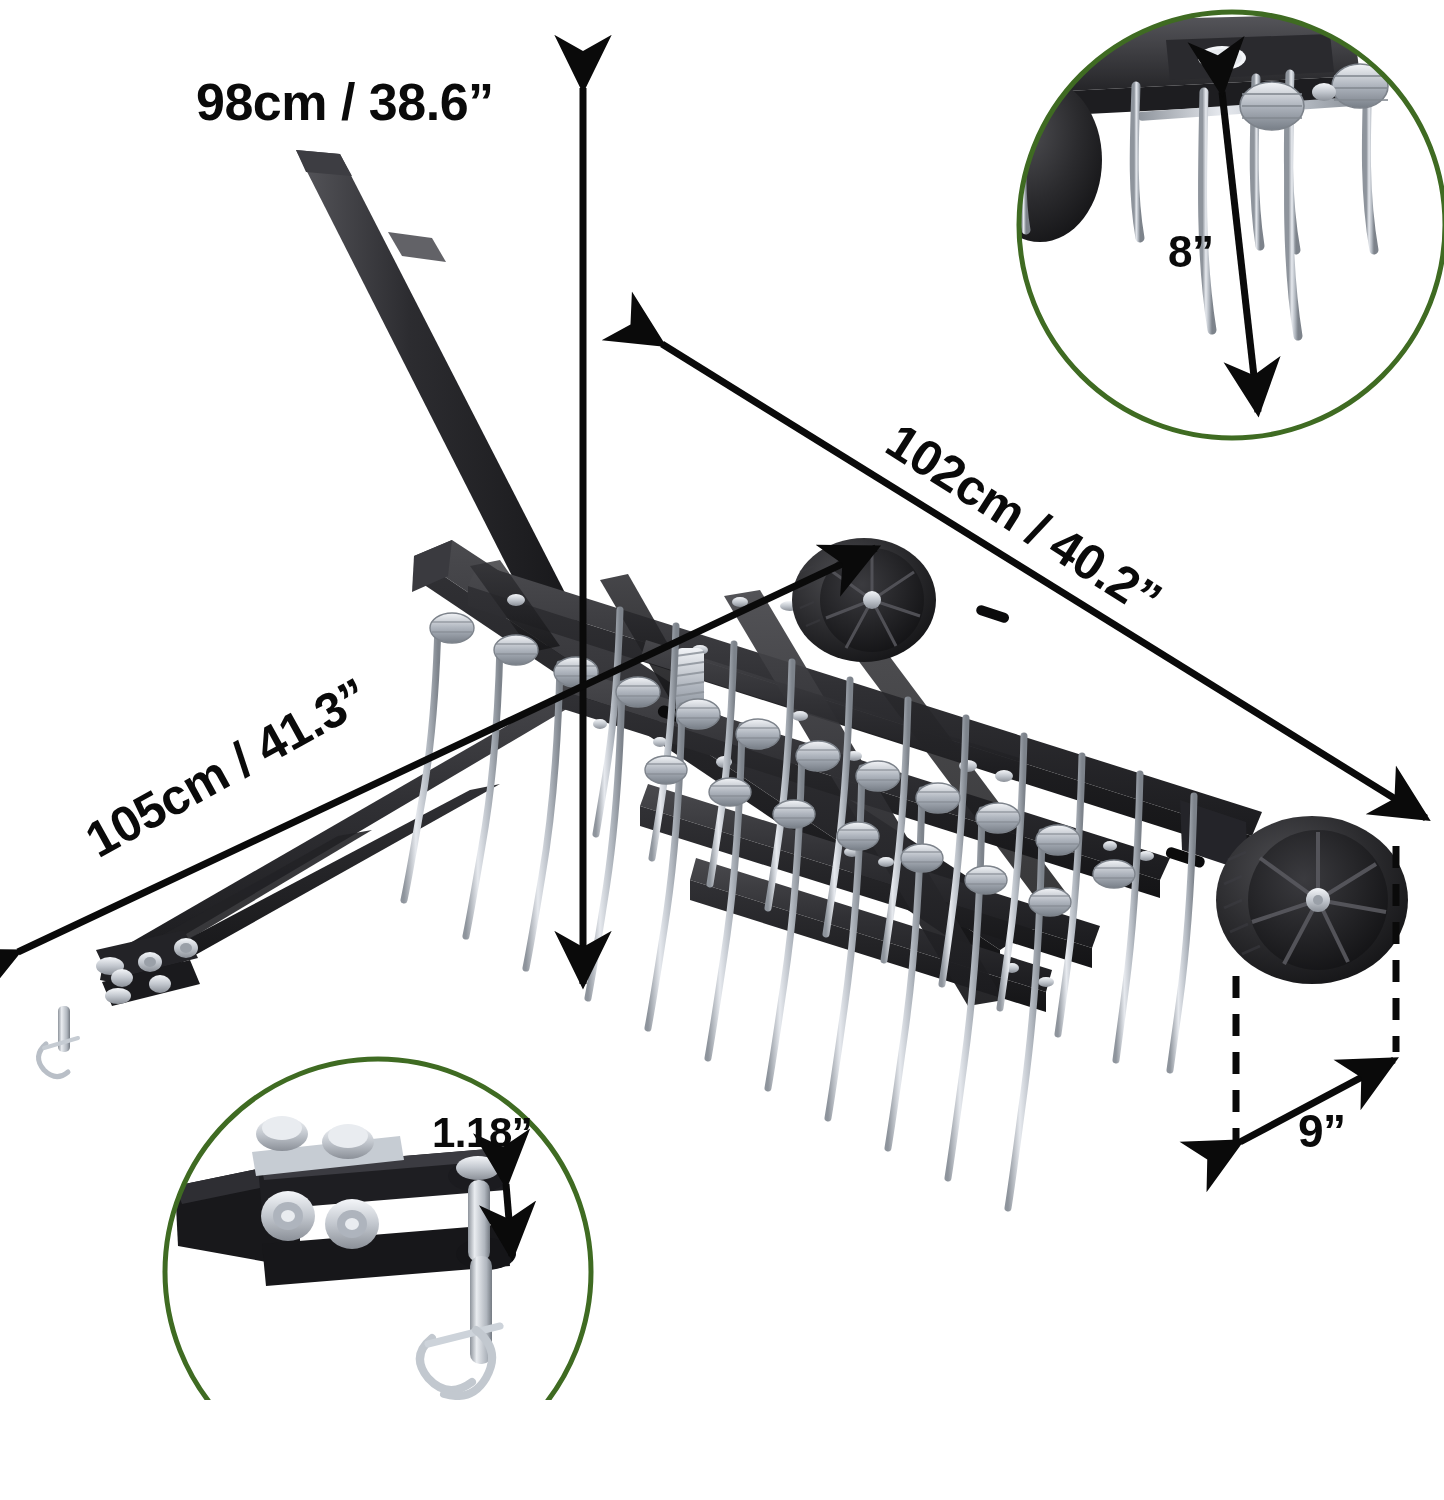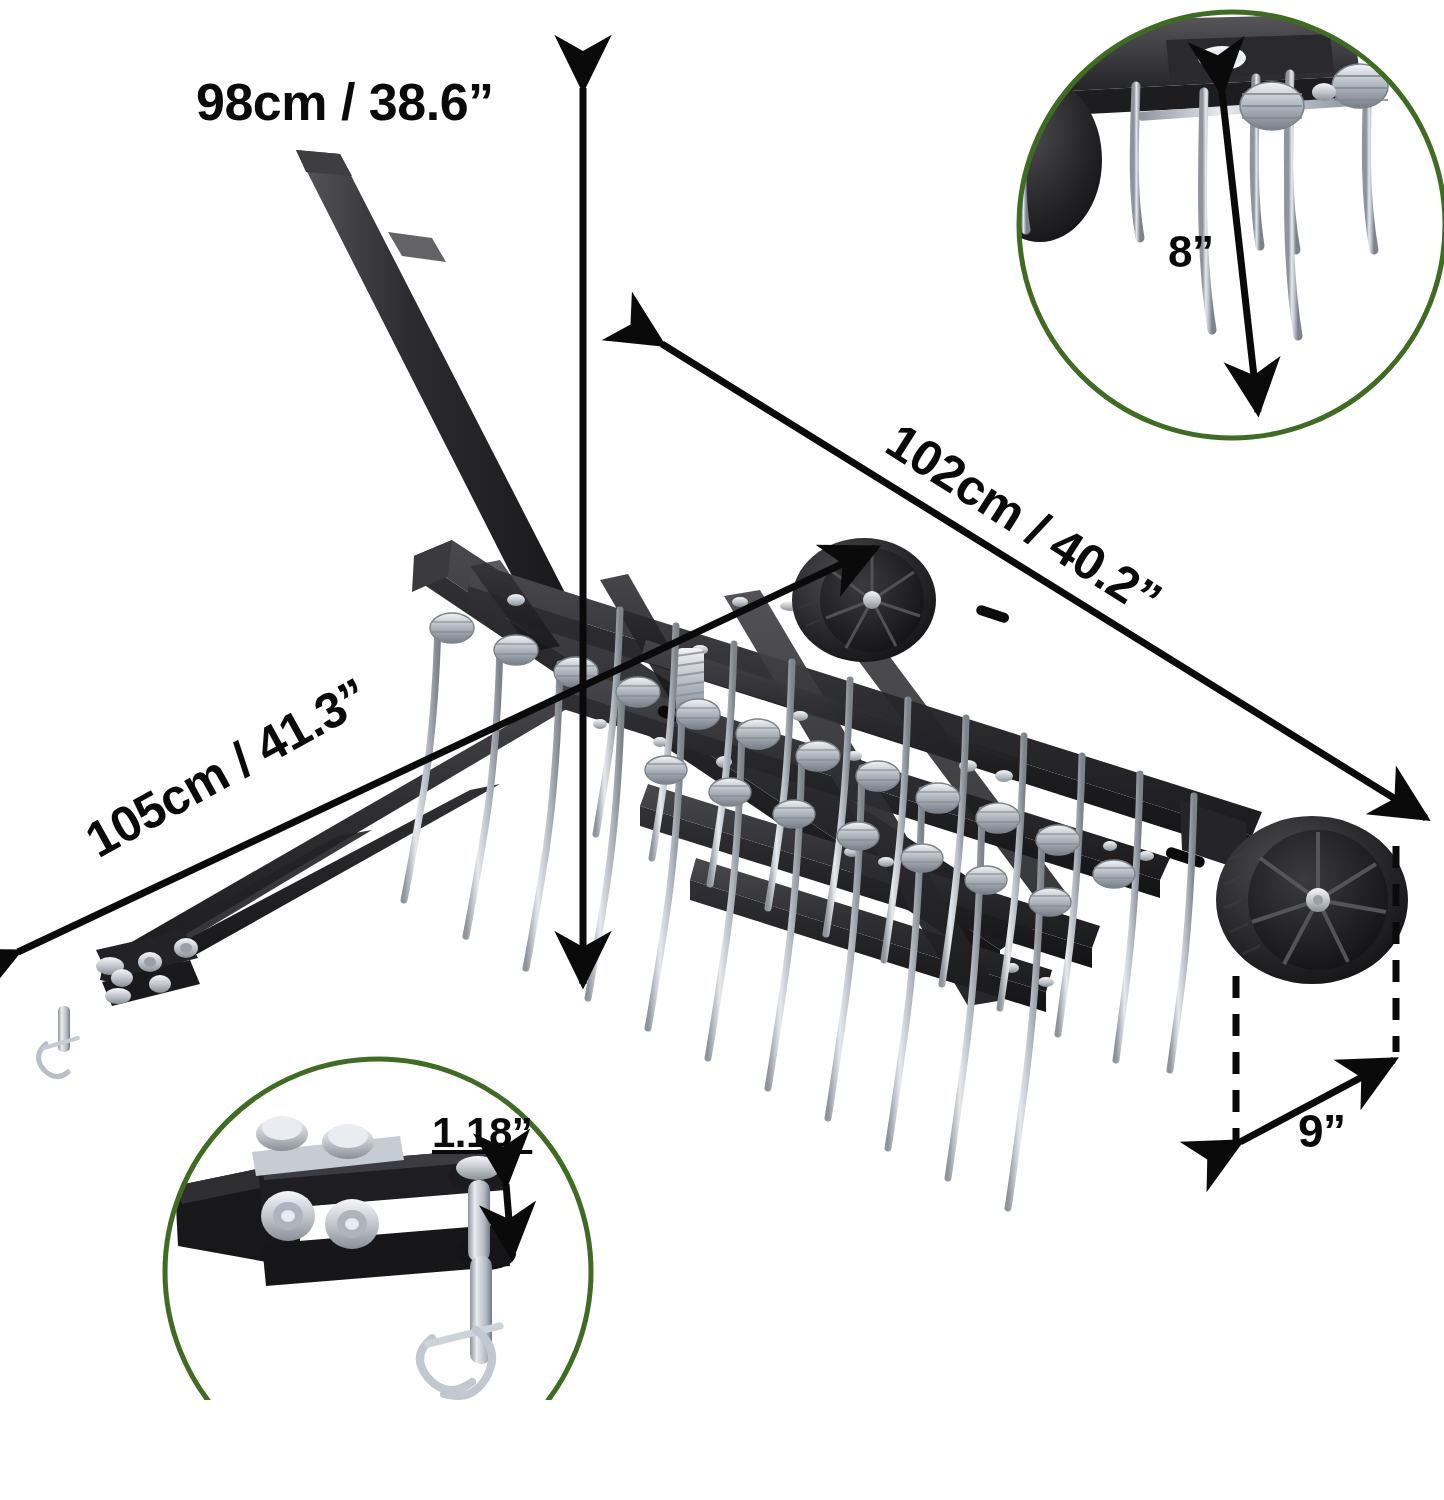--- a/index.html
+++ b/index.html
@@ -25,21 +25,21 @@
     line-height:1;
     user-select:none;
   }
   #lbl-height{ left:196px; top:76px;  font-size:52px; }
   #lbl-width { left:905px; top:415px; font-size:50px;
                transform:rotate(32.5deg); transform-origin:0 0; }
   #lbl-depth { left:78px;  top:822px; font-size:50px;
                transform:rotate(-29deg); transform-origin:0 0; }
   #lbl-tine  { left:1168px;top:230px; font-size:44px; }
   #lbl-wheel { left:1298px;top:1108px;font-size:46px; }
-  #lbl-hitch { left:432px; top:1112px;font-size:42px;text-decoration:underline; }
+  #lbl-hitch { left:432px; top:1112px;font-size:42px; }
 </style>
 </head>
 <body>
 
 <div id="stage">
 
   <svg id="scene" viewBox="0 0 1444 1500" width="1444" height="1500" xmlns="http://www.w3.org/2000/svg">
     <defs>
       <linearGradient id="gBarTop" x1="0" y1="0" x2="0" y2="1">
         <stop offset="0" stop-color="#4a4a4e"></stop>

